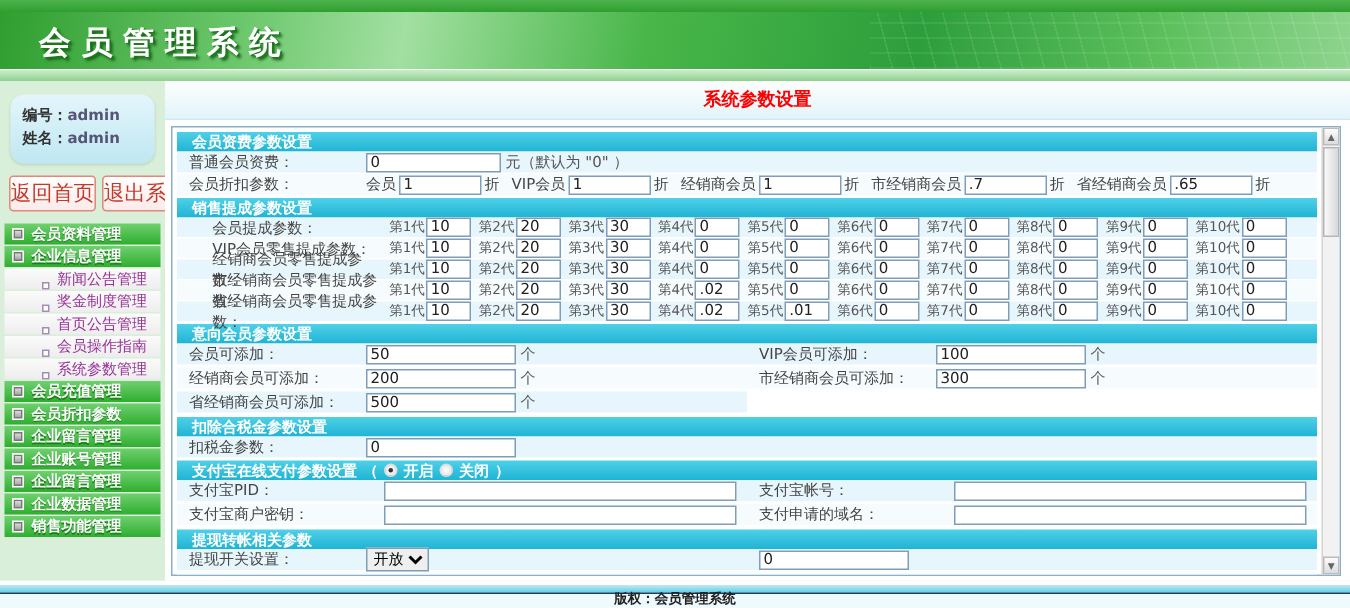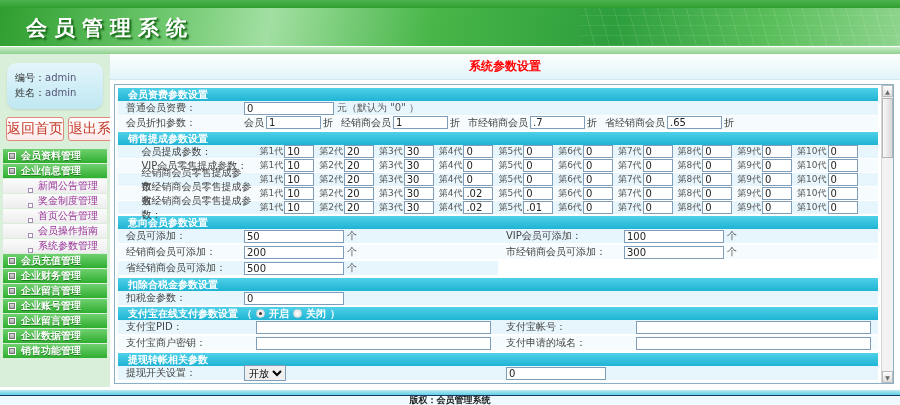--- a/index.html
+++ b/index.html
@@ -18,21 +18,21 @@
     letter-spacing:7px; color:#fff; text-shadow:1px 1px 0 #1d7a1d, 2px 2px 2px #135c13; }
   .hdr-sub { height:8px; background:linear-gradient(180deg,#ffffff 0 1px,#c8ecc8 1px,#8fd08f); }
 
   
   .bodyrow { display:flex; height:333px; }
   .sidebar { width:110px; background:#d9efd9; padding-top:6px; flex:none; }
   .main { flex:1; background:#ffffff; display:flex; flex-direction:column; }
 
   
   .userbox { margin:3px 7px 8px 7px; height:46px; border-radius:9px; padding:7px 0 0 8px;
-    background:linear-gradient(180deg,#e4f6fb,#bfe7f2); box-shadow:0 1px 2px rgba(0,0,0,.12); }
+    background:linear-gradient(180deg,#e4f6fb,#bfe7f2); box-shadow:0 1px 2px rgba(0,0,0,.12);font-weight:bold; }
   .userbox .uline { font-size:10px; color:#333; line-height:15px; }
   .userbox .uval { color:#557; }
   .sidebtns { display:flex; gap:4px; margin:0 6px 8px 6px; }
   .sbtn { flex:1; font-size:14px; color:#c23a2a; background:linear-gradient(180deg,#fff,#fdeaea);
     border:1px solid #e08a7a; border-radius:3px; padding:2px 0; cursor:pointer;
     font-family:inherit; white-space:nowrap; }
   .menu { margin:0 3px; }
   .menu-item { display:flex; align-items:center; height:14px; margin-bottom:1px;
     cursor:pointer; font-size:10px; }
   .menu-item[data-type="group"] { background:linear-gradient(180deg,#6fd06f,#2fae2f);
@@ -178,21 +178,21 @@
 
           <div class="menu-item" data-type="group">
             <span class="mi-square"></span>
 
             <span class="mi-label">会员充值管理</span>
           </div>
 
           <div class="menu-item" data-type="group">
             <span class="mi-square"></span>
 
-            <span class="mi-label">企业财务管理</span>
+            <span class="mi-label">会员折扣参数</span>
           </div>
 
           <div class="menu-item" data-type="group">
             <span class="mi-square"></span>
 
             <span class="mi-label">企业留言管理</span>
           </div>
 
           <div class="menu-item" data-type="group">
             <span class="mi-square"></span>
@@ -238,20 +238,23 @@
                 <span class="suf">元（默认为 "0" ）</span>
               </div>
               <div class="row">
                 <span class="lbl">会员折扣参数：</span>
                 <span class="cells">
 
                     <span class="ditem">
                       <span>会员</span><input class="in w55" value="1" style=""><span>折</span>
                     </span>
 
+                    <span class="ditem">
+                      <span>VIP会员</span><input class="in w55" value="1" style=""><span>折</span>
+                    </span>
 
                     <span class="ditem">
                       <span>经销商会员</span><input class="in w55" value="1" style=""><span>折</span>
                     </span>
 
                     <span class="ditem">
                       <span>市经销商会员</span><input class="in w55" value=".7" style=""><span>折</span>
                     </span>
 
                     <span class="ditem">

